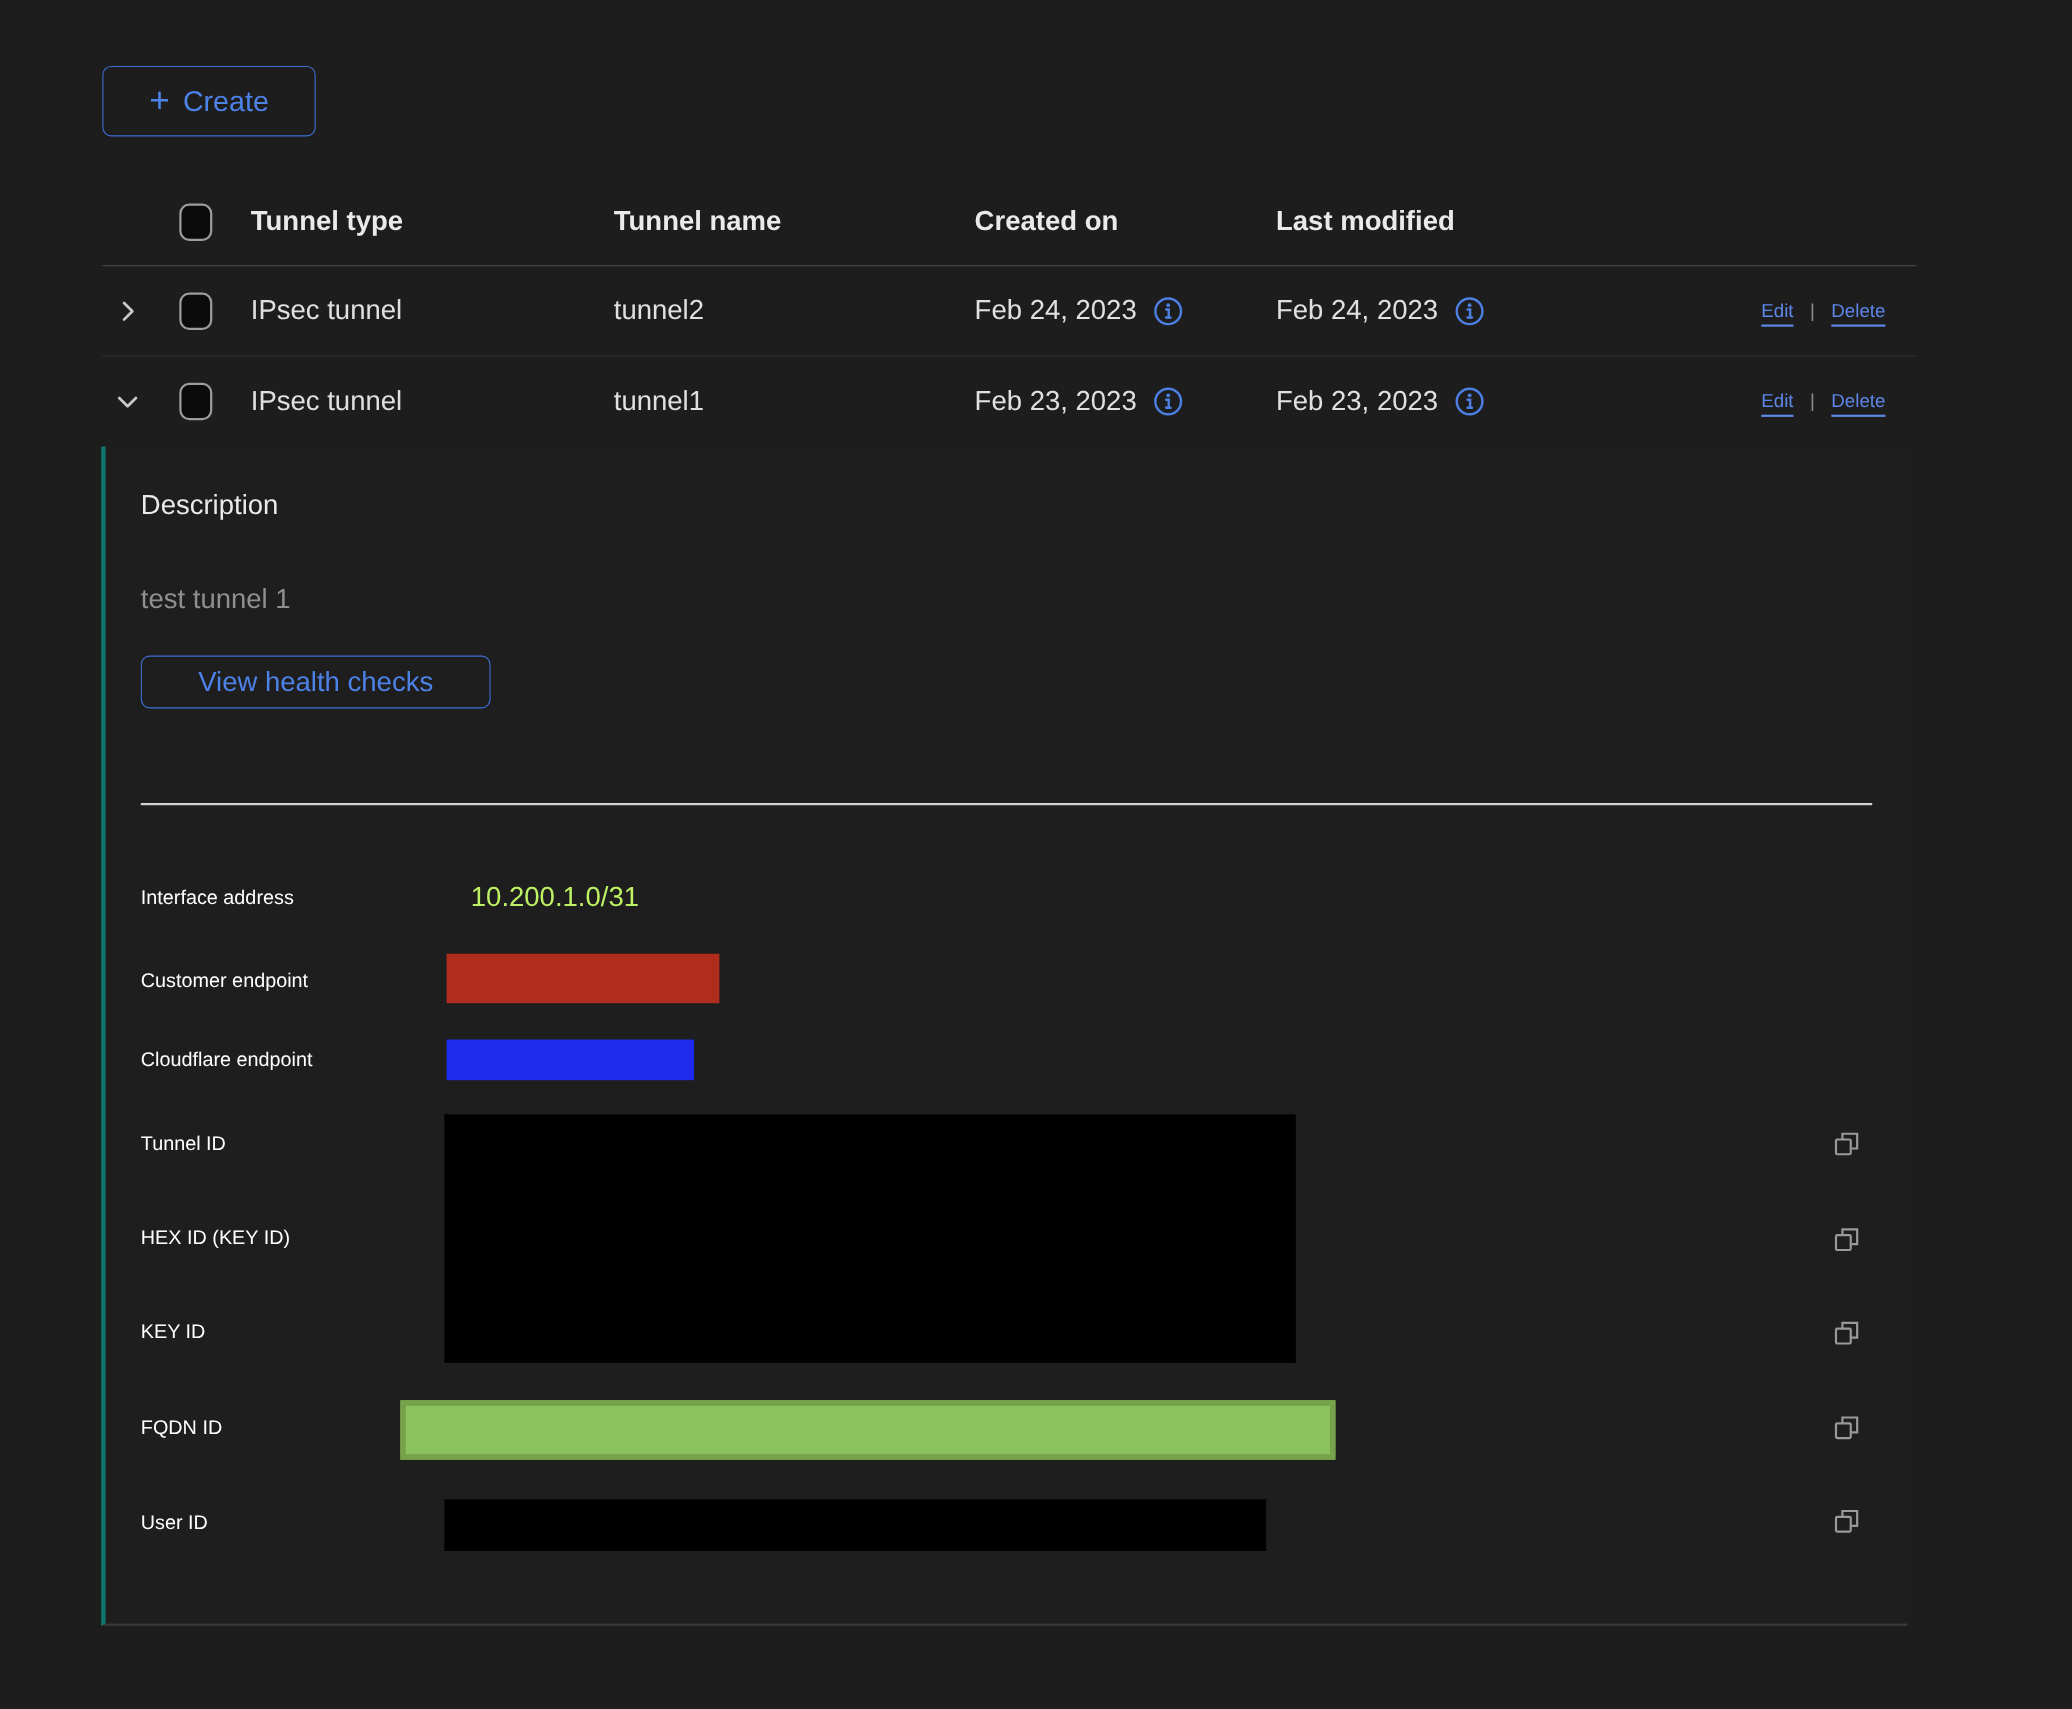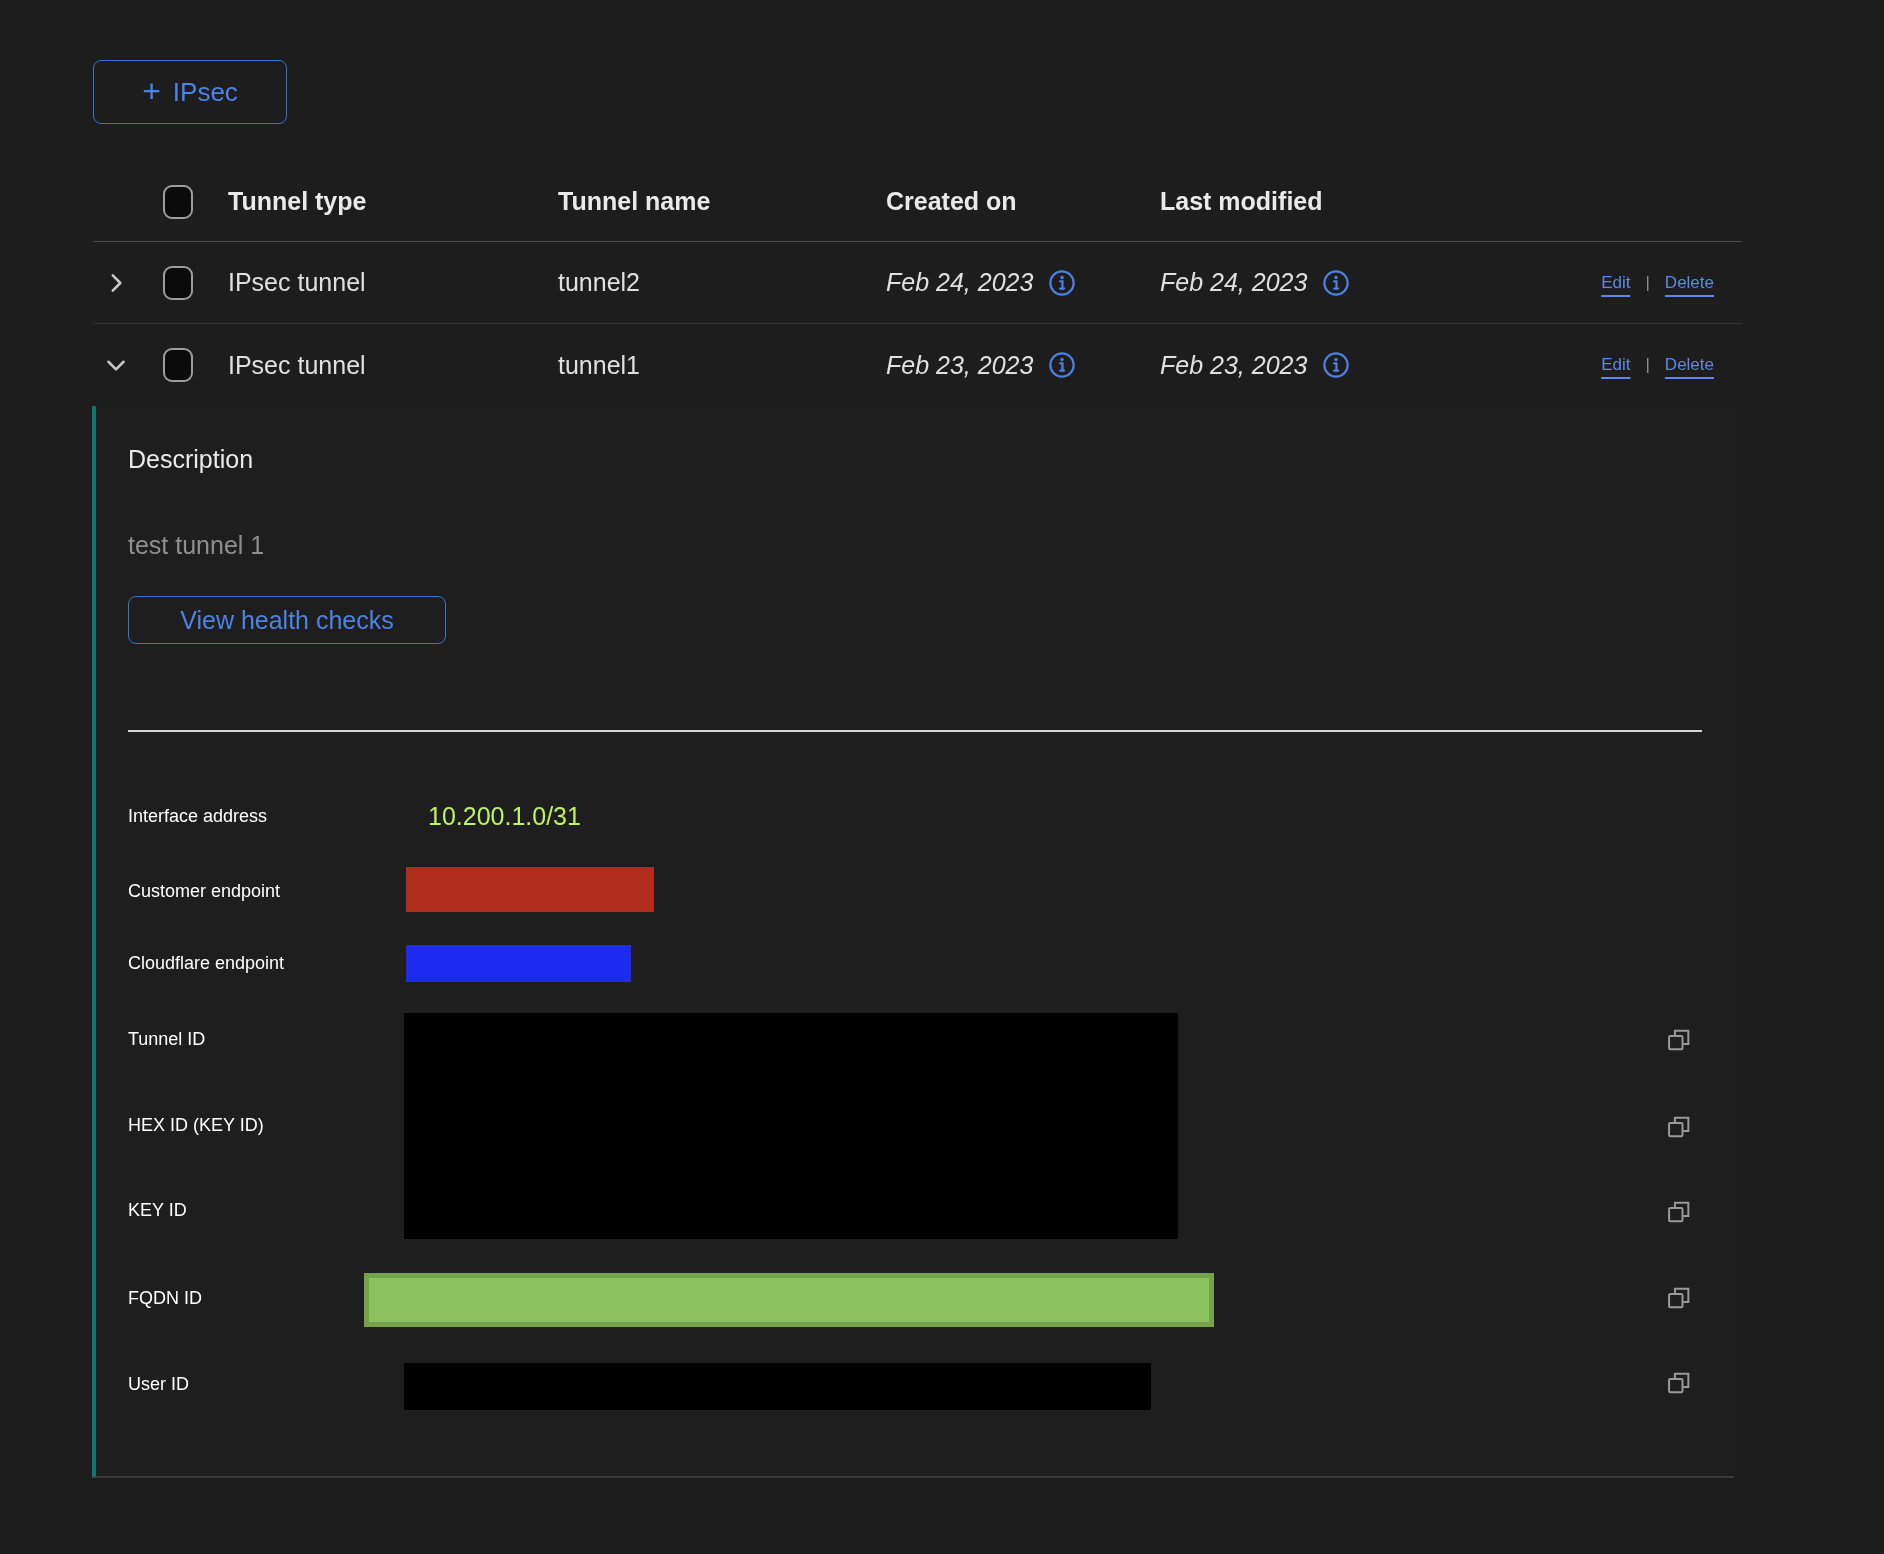--- a/index.html
+++ b/index.html
@@ -35,21 +35,21 @@
   .thead { height:80px; border-bottom:1.5px solid #4a4a4a; font-weight:600; color:#eaeaea; font-size:25px; }
   .trow  { height:82px; font-size:25px; color:#e0e0e0; }
   .trow.first { border-bottom:1.5px solid #313131; }
   .cell { display:flex; align-items:center; }
   .cell.expander { justify-content:flex-start; padding-left:10px; }
   .checkbox {
     width:30px; height:34px;
     border:2px solid #9d9d9d; border-radius:9px;
     background:#0b0b0b; display:inline-block; cursor:pointer;
   }
-  .date-cell { gap:15px;font-style:italic; }
+  .date-cell { gap:15px; }
   .actions { justify-content:flex-end; padding-right:28px; gap:15px; font-size:17px; }
   .link {
     color:#5d87e8; text-decoration:underline;
     text-decoration-thickness:2px; text-underline-offset:7px;
     cursor:pointer;
   }
   .pipe { color:#8f8f8f; }
   .icon-btn { display:inline-flex; align-items:center; justify-content:center; cursor:pointer; background:none; border:none; padding:0; }
 
   
@@ -104,21 +104,21 @@
       <rect x="3.5" y="8.5" width="11.5" height="11.5" rx="1" fill="none" stroke="#9a9a9a" stroke-width="1.7"></rect>
       <path d="M8.5 8.5V4h11.5v11.5h-4.5" fill="none" stroke="#9a9a9a" stroke-width="1.7"></path>
     </g>
   </defs>
 </svg>
 
 <div class="page">
 
   <button class="create-btn">
     <span class="plus">+</span>
-    <span>IPsec</span>
+    <span>Create</span>
   </button>
 
   <div class="table">
 
     <div class="thead">
       <div class="cell expander"></div>
       <div class="cell">
         <span class="checkbox"></span>
       </div>
       <div class="cell">Tunnel type</div>

